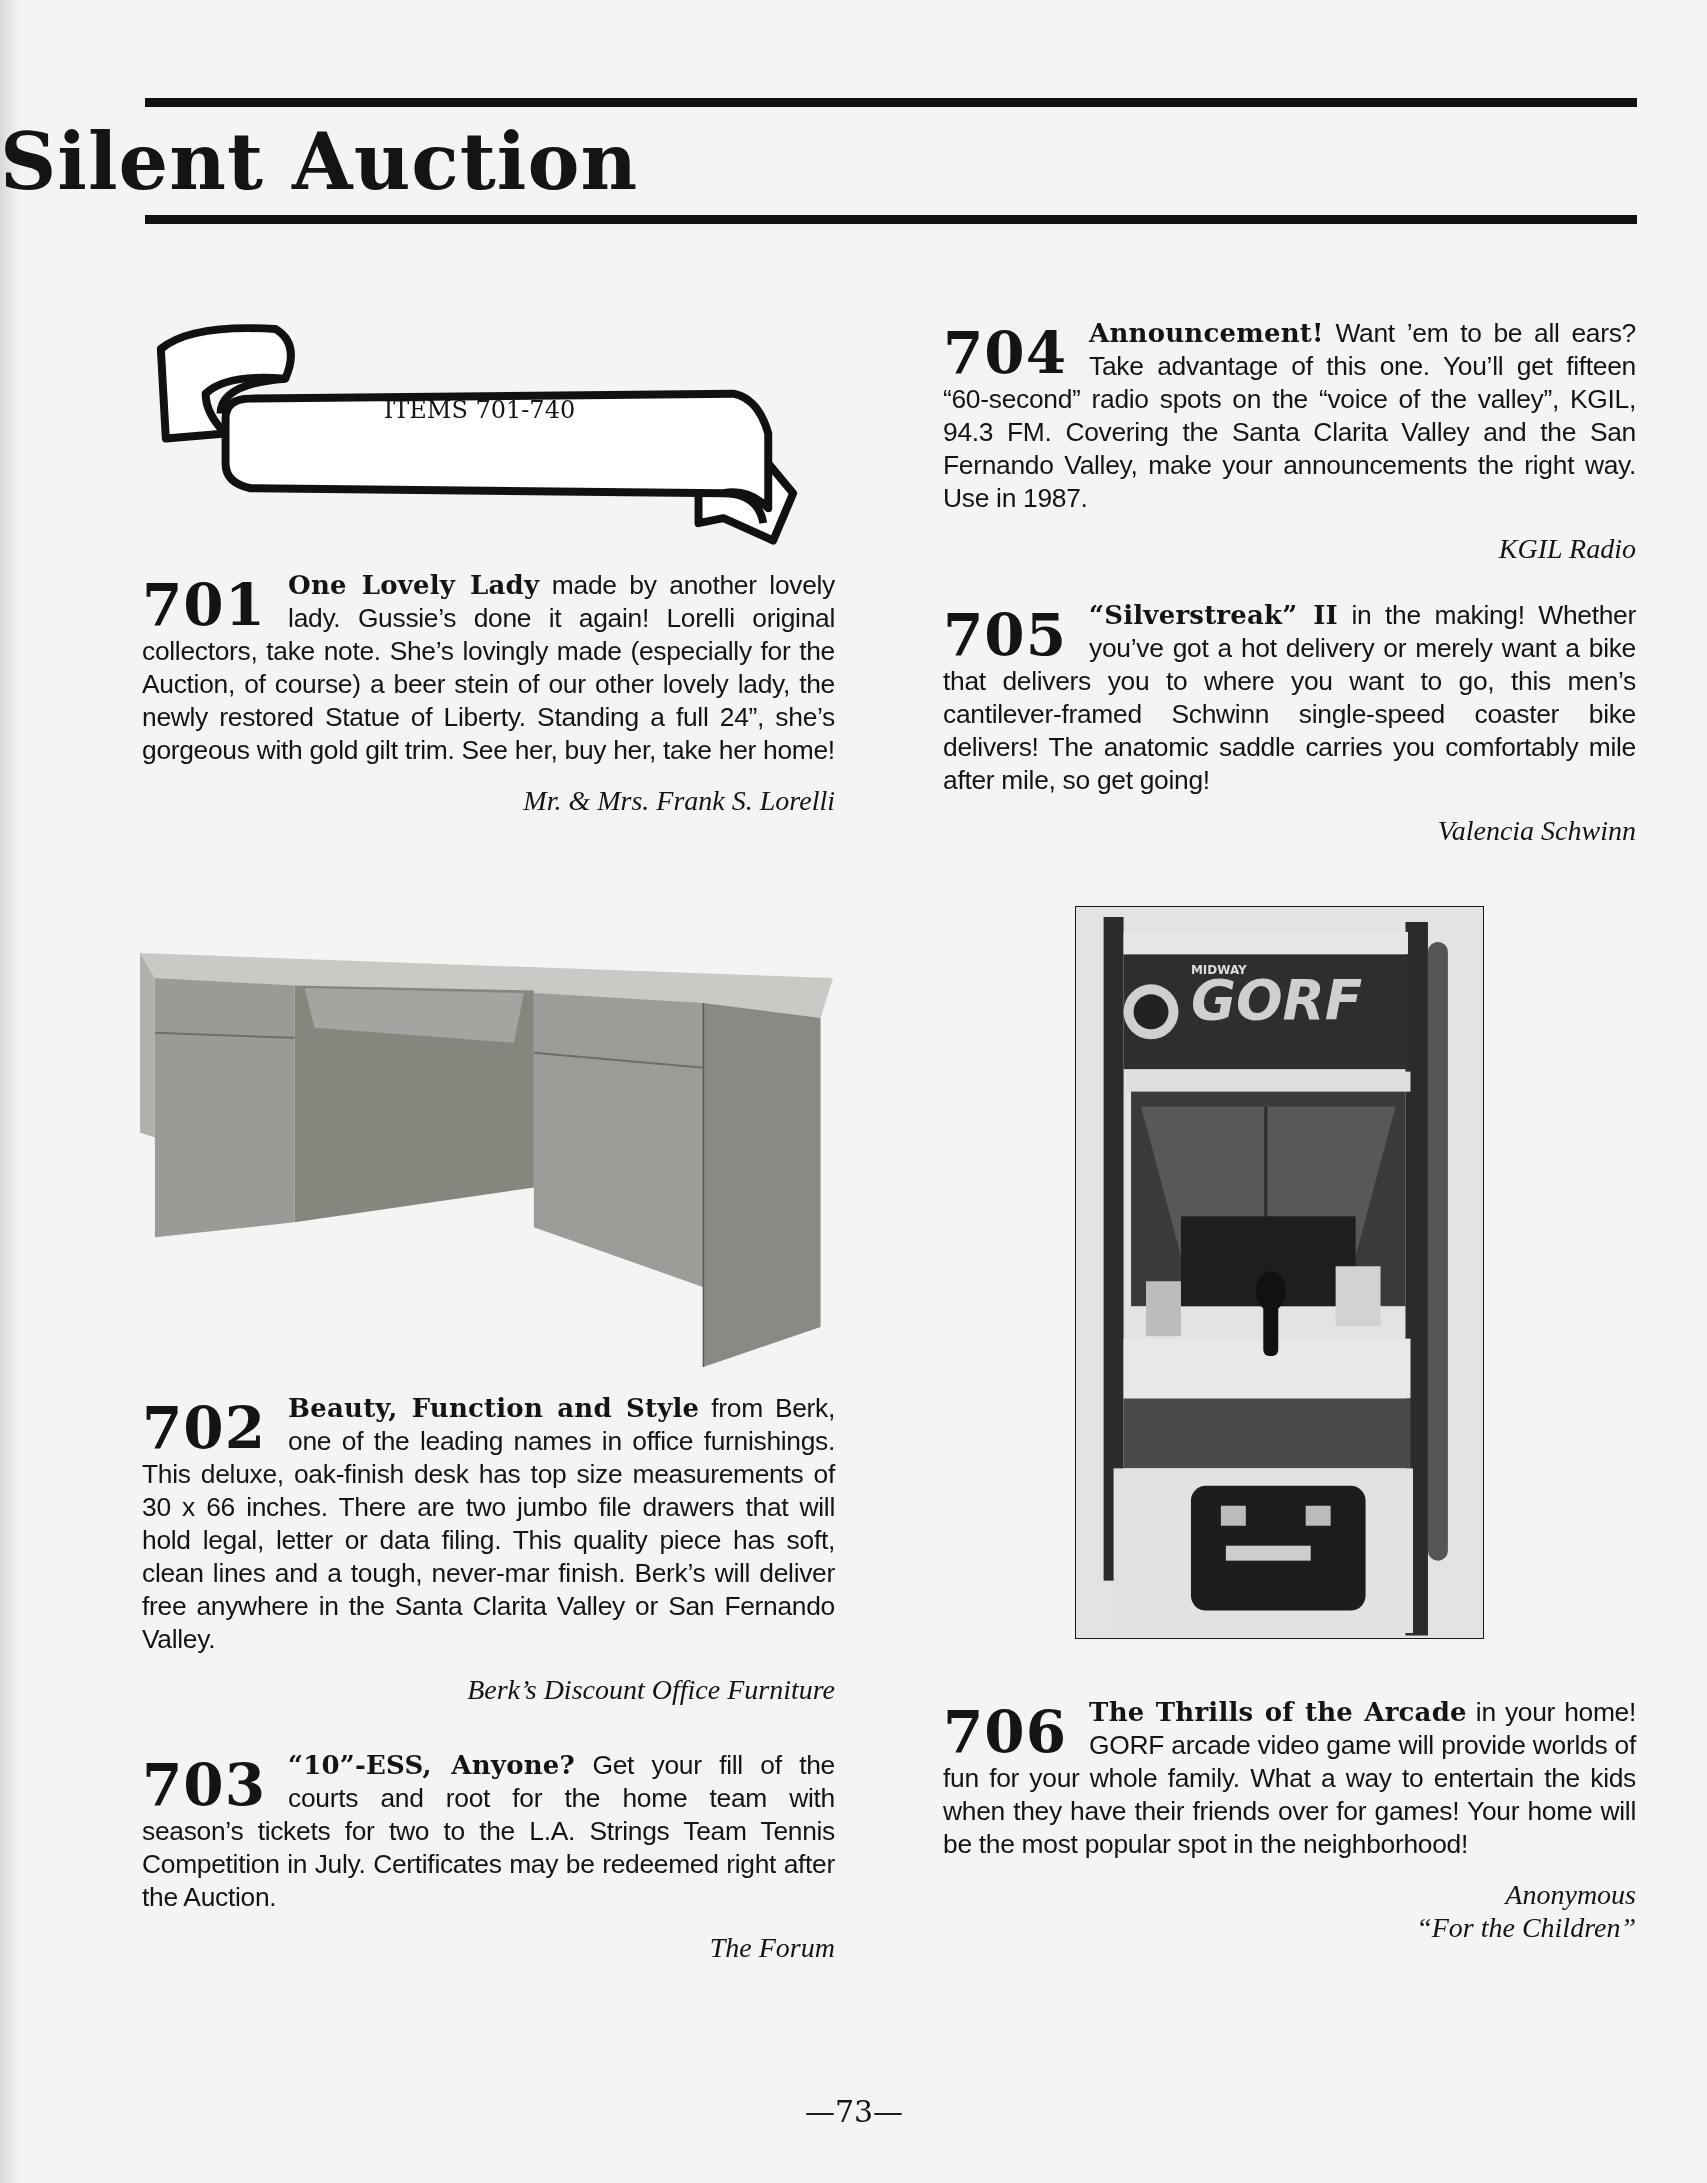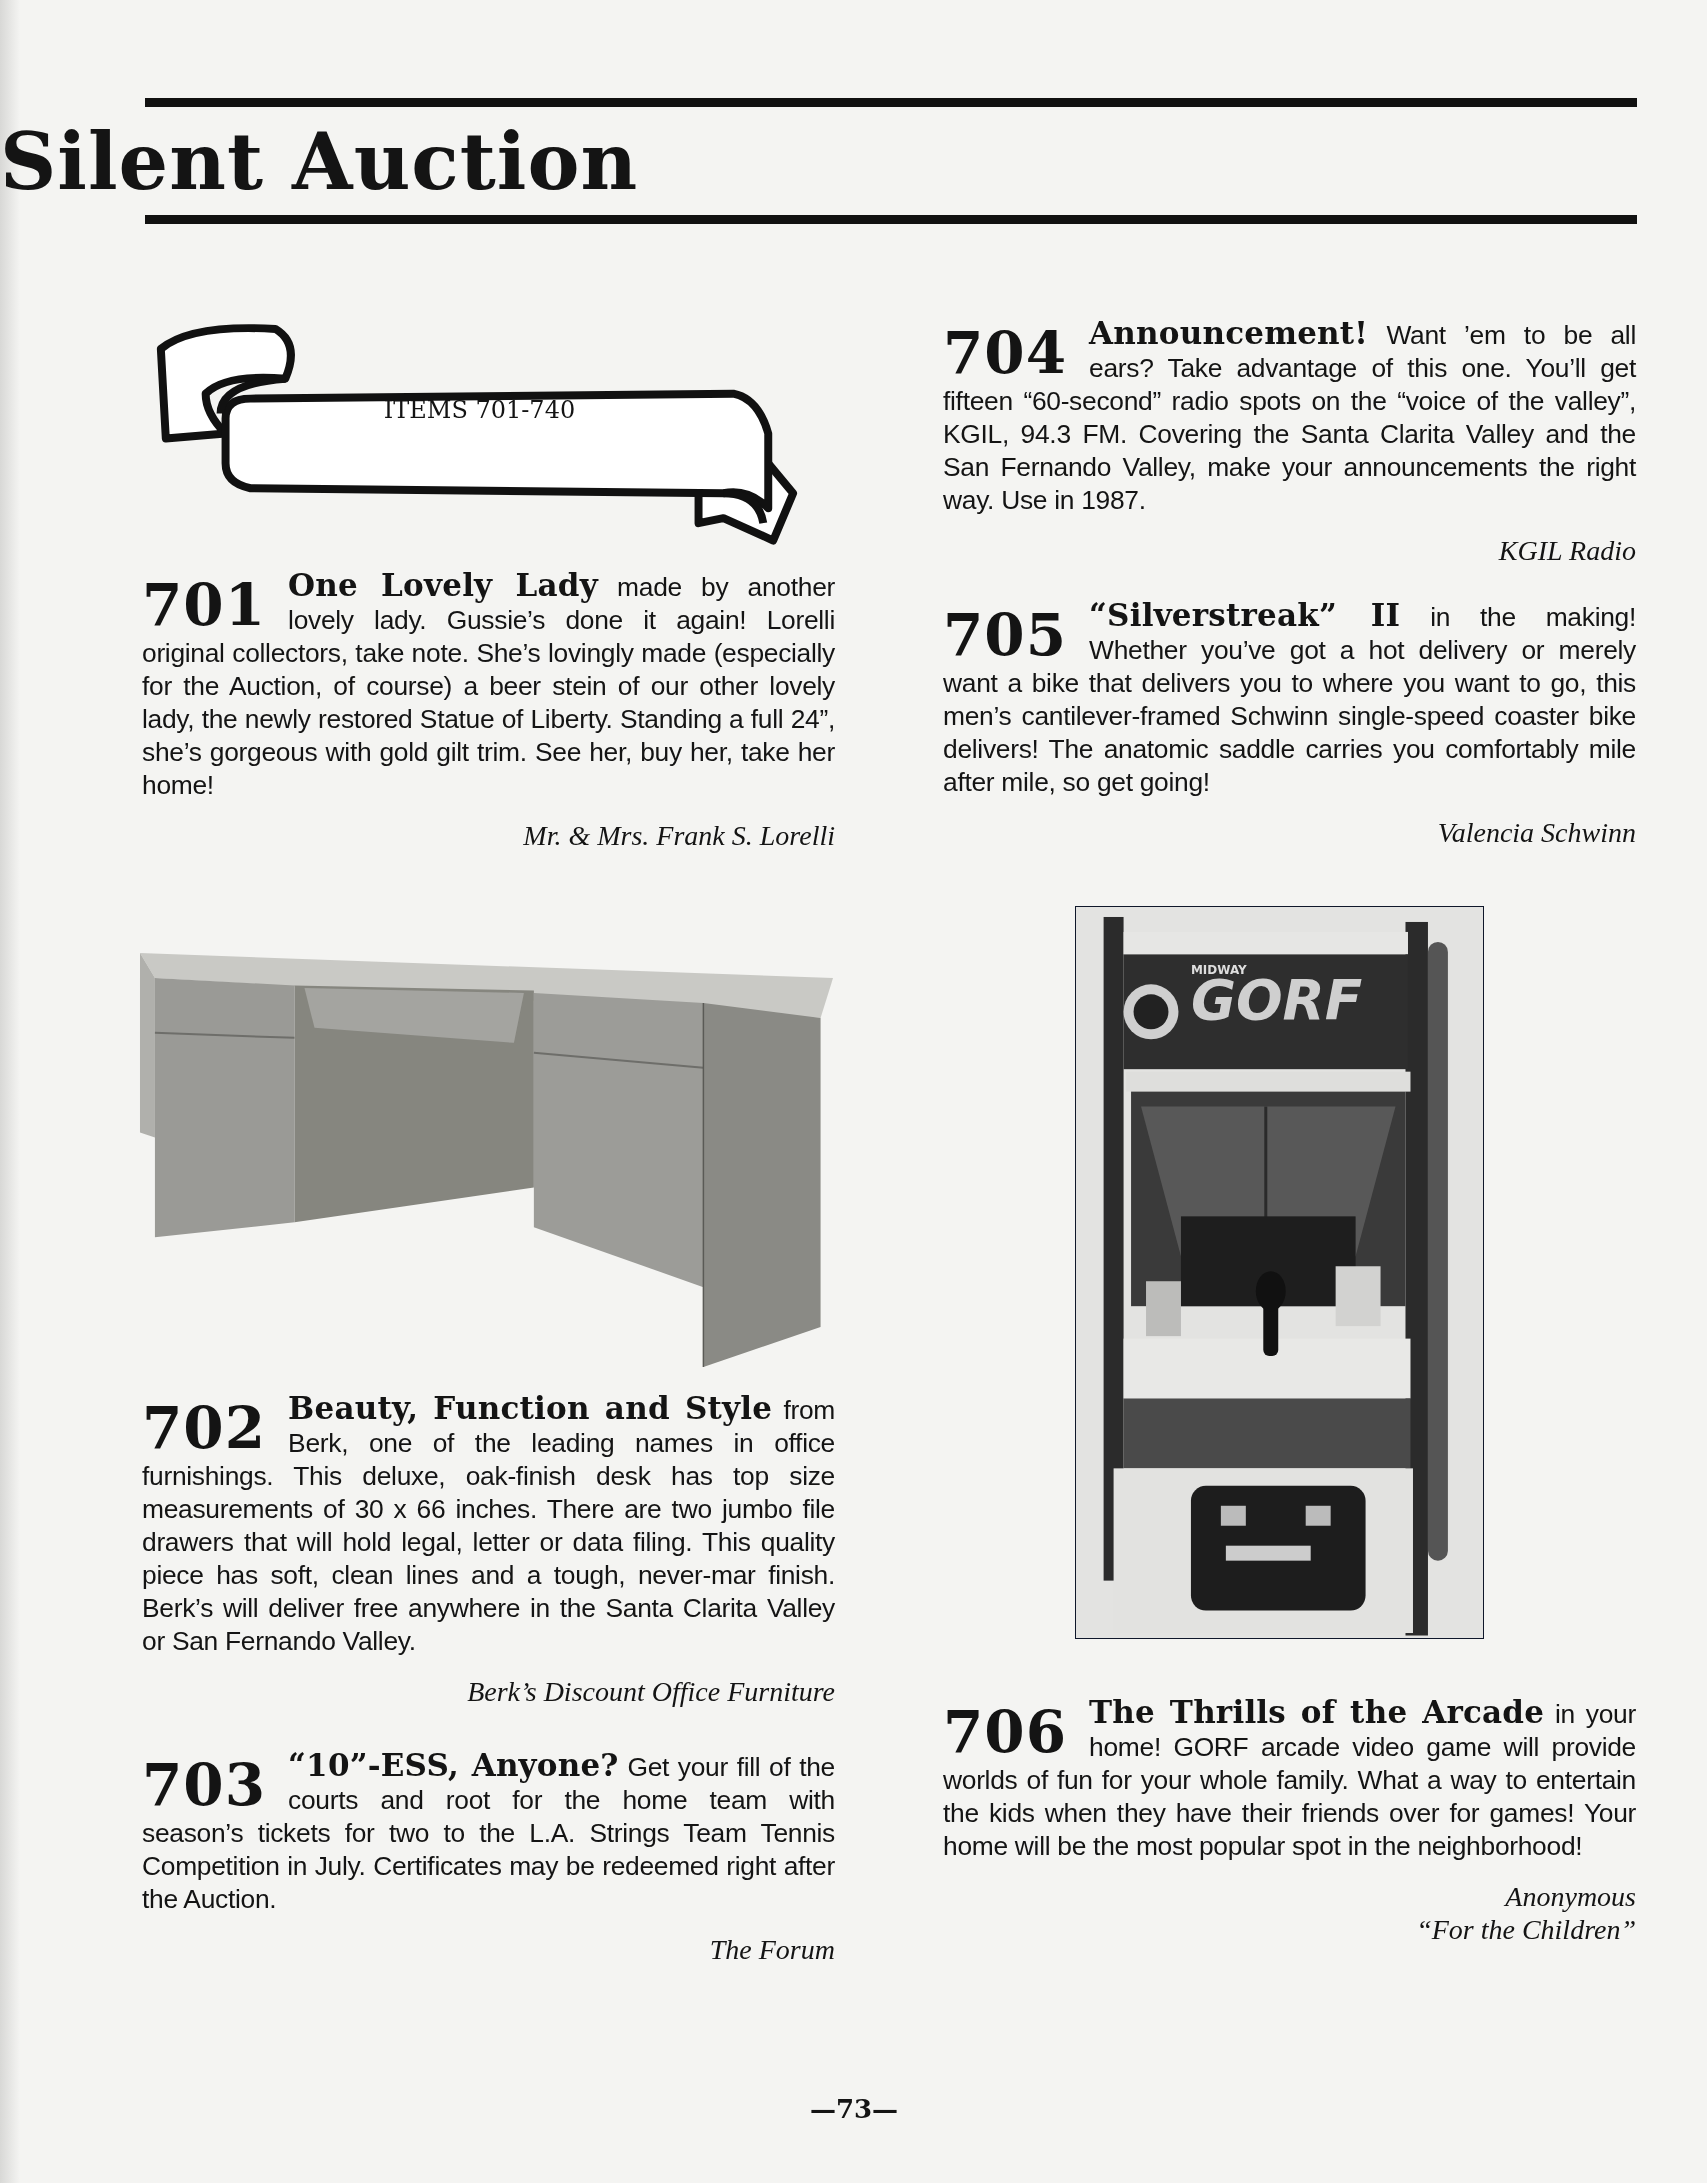--- a/index.html
+++ b/index.html
@@ -35,21 +35,21 @@
   }
   .item-body {
     font-family: "Liberation Sans", sans-serif;
     font-size: 26.4px; line-height: 33px;
     text-align: justify;
     margin: 0;
     letter-spacing: -0.3px;
   }
   .item-title {
     font-family: "DejaVu Serif", serif; font-weight: bold;
-    font-size: 31px;
+    font-size: 26px;
     letter-spacing: 0.2px;
   }
   .donor {
     font-family: "Liberation Serif", serif; font-style: italic;
     font-size: 28px; line-height: 33px;
     text-align: right; margin-top: 17px;
   }
 
   
   .banner { position: absolute; left: 150px; top: 314px; width: 649px; height: 234px; }
@@ -63,22 +63,22 @@
 
   
   .desk-photo { position: absolute; left: 135px; top: 938px; width: 708px; height: 439px; }
   .arcade-photo {
     position: absolute; left: 1075px; top: 906px; width: 407px; height: 731px;
     border: 1px solid #0f172a; background: #e3e3e1;
   }
   .page-number {
     position: absolute; left: 0; width: 1708px; top: 2094px;
     text-align: center;
-    font-family: "DejaVu Serif", serif; font-weight: bold;
-    font-size: 26px;
+    font-family: "DejaVu Serif", serif; font-weight: normal;
+    font-size: 30px;
   }
 </style>
 </head>
 <body>
 
 <div class="gutter-shadow"></div>
 
 <div class="rule top"></div>
 <h1 class="page-title">Silent Auction</h1>
 <div class="rule bottom"></div>

